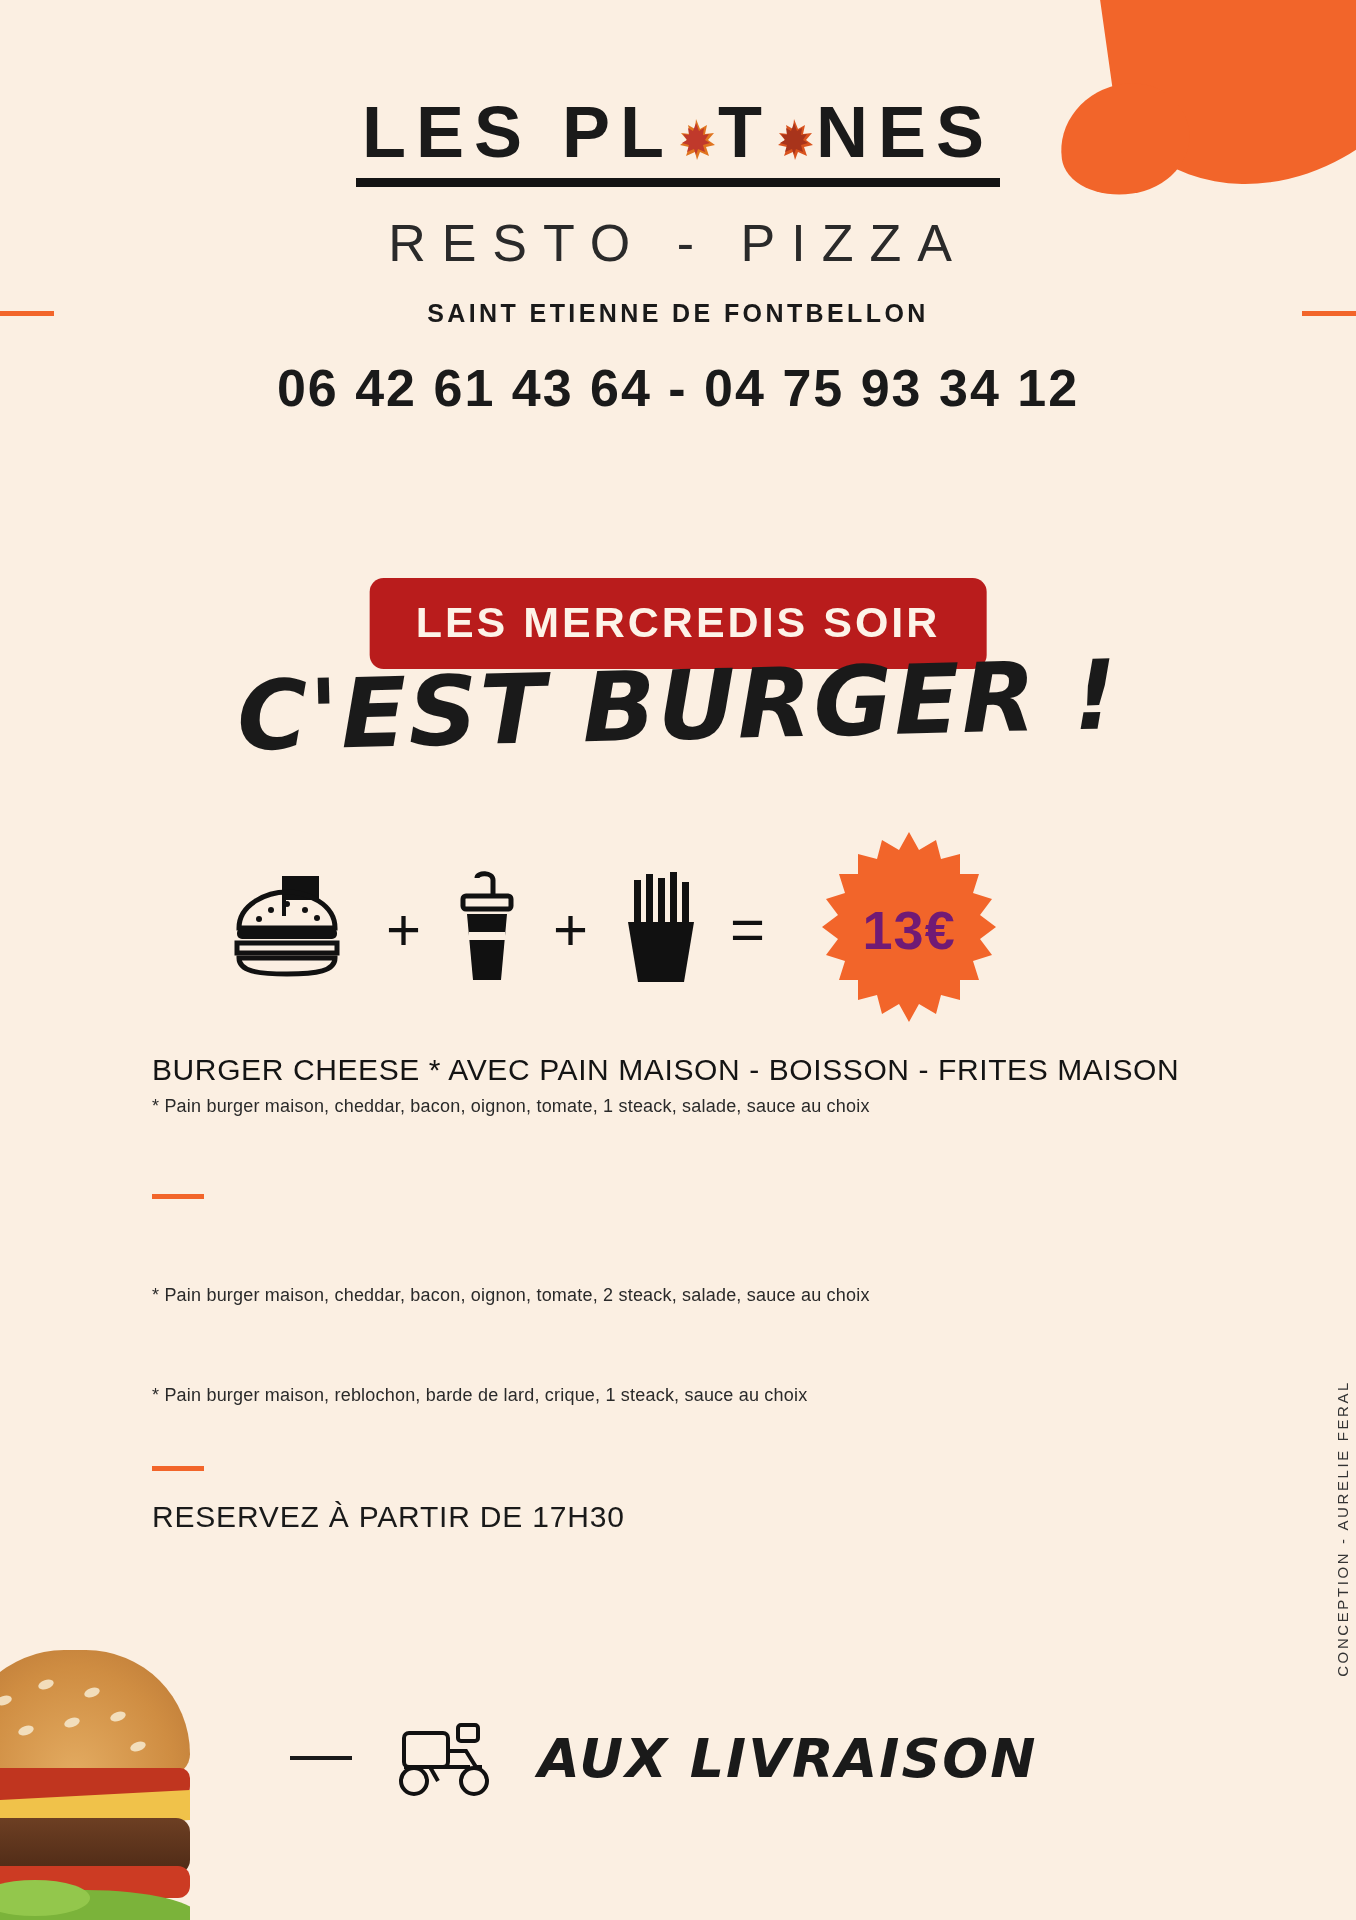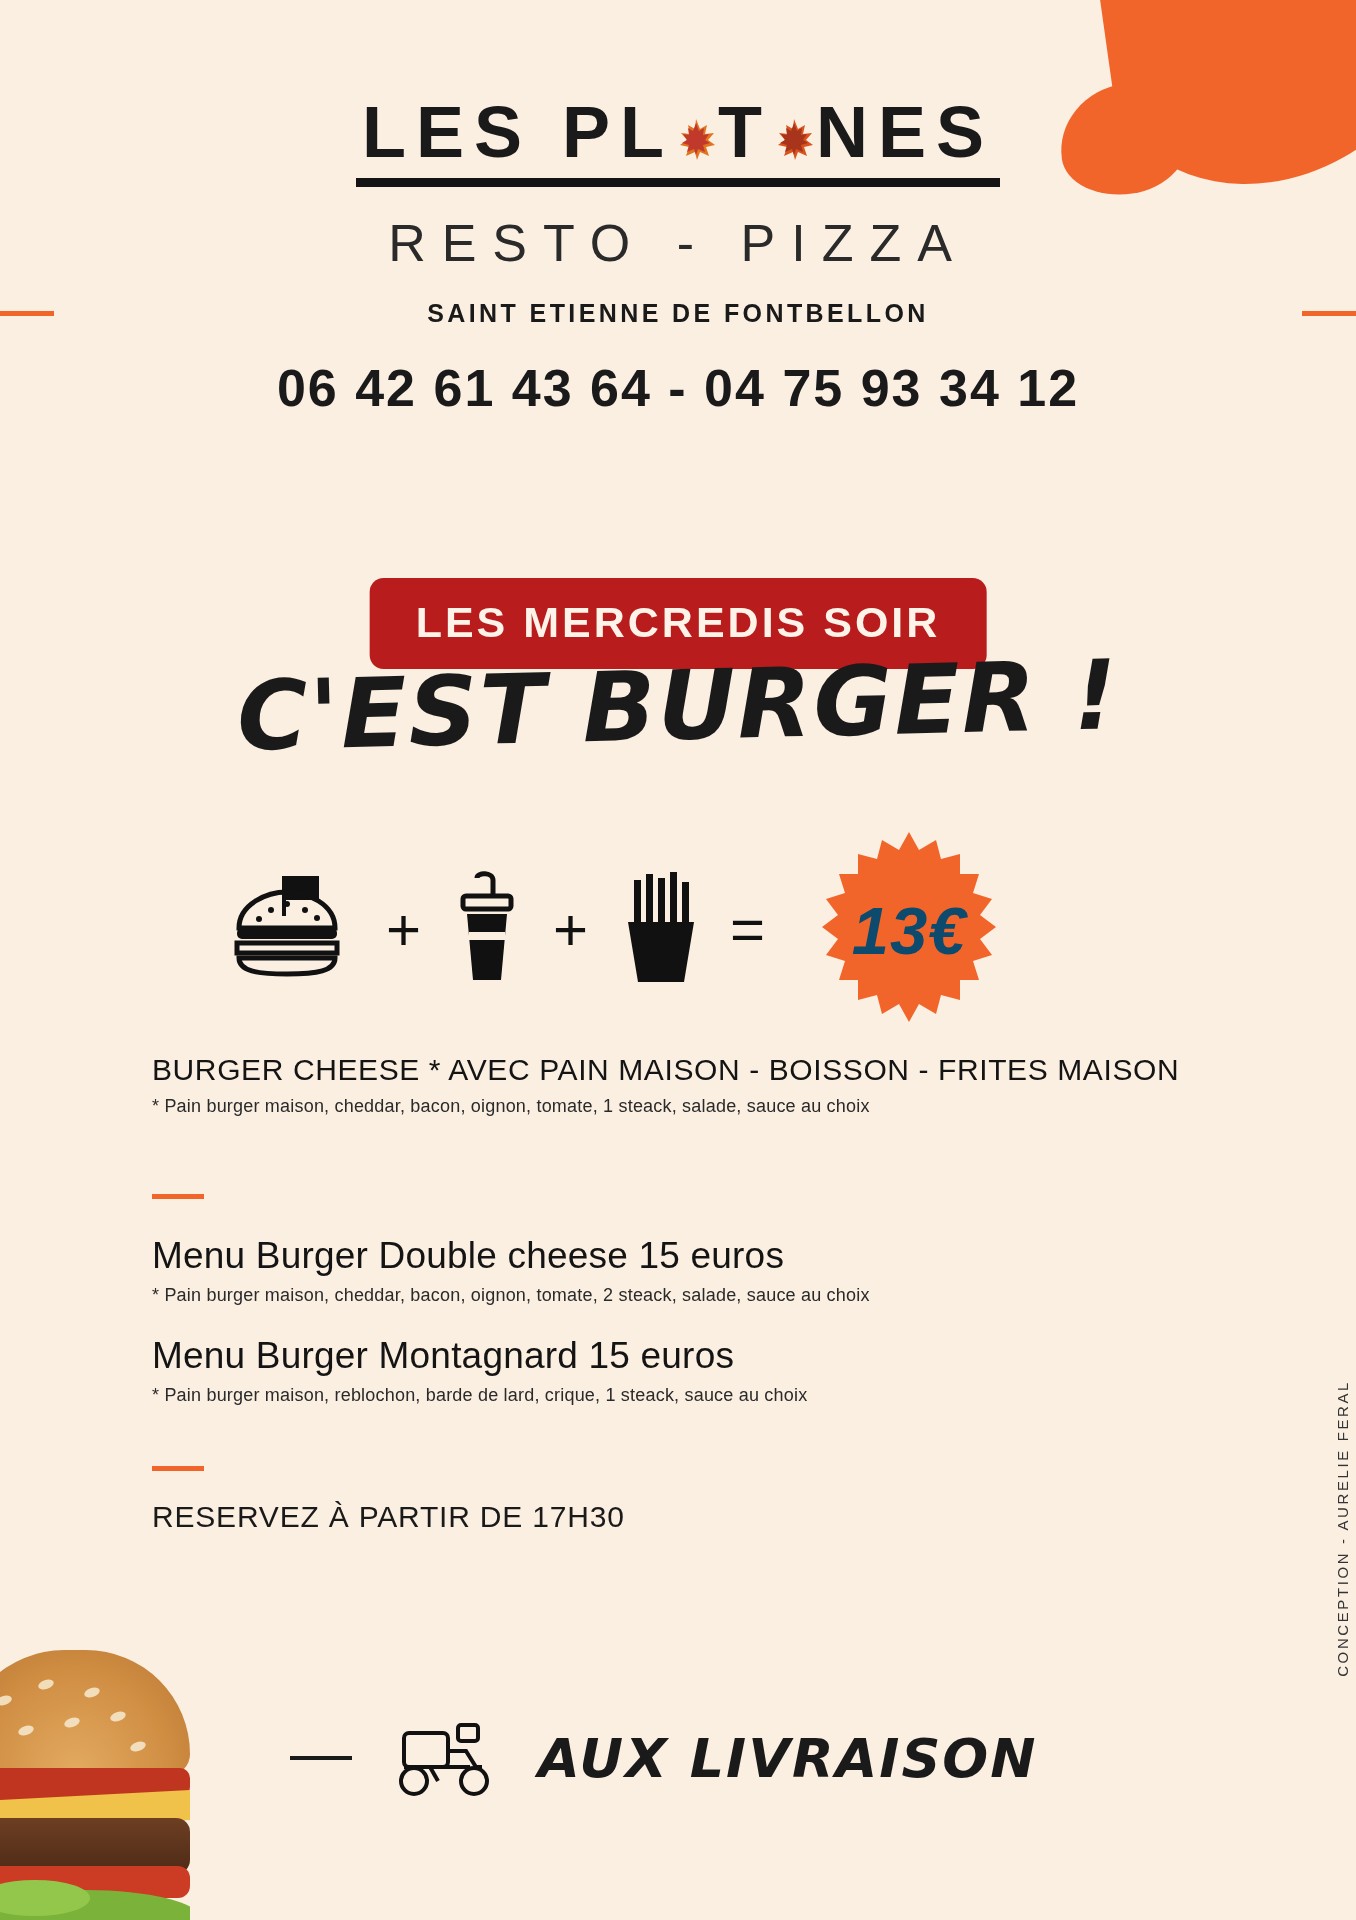--- a/index.html
+++ b/index.html
@@ -158,24 +158,23 @@
     margin-left: 18px;
     flex: 0 0 auto;
   }
   .price-star svg { position: absolute; inset: 0; }
   .price-star .price-text {
     position: absolute;
     inset: 0;
     display: flex;
     align-items: center;
     justify-content: center;
-    font-size: 67px;
-    font-weight: 700;
-    font-style: italic;
-    color: #0c4a6e;
+    font-size: 54px;
+    font-weight: 700;
+    color: #701a75;
     letter-spacing: 1px;
   }
 
   
   .desc-main {
     position: absolute;
     top: 1053px;
     left: 152px;
     font-size: 30px;
     letter-spacing: 0.6px;
@@ -421,24 +420,22 @@
       </svg>
       <span class="price-text">13€</span>
     </span>
   </div>
 
   <div class="desc-main">BURGER CHEESE *  AVEC PAIN MAISON - BOISSON - FRITES MAISON</div>
   <div class="desc-sub sub-1">* Pain burger maison, cheddar, bacon, oignon, tomate, 1 steack, salade, sauce au choix</div>
 
   <div class="rule rule-1"></div>
 
-  <div class="menu-item menu-1">Menu Burger Double cheese 15 euros</div>
   <div class="desc-sub sub-2">* Pain burger maison, cheddar, bacon, oignon, tomate, 2 steack, salade, sauce au choix</div>
 
-  <div class="menu-item menu-2">Menu Burger Montagnard 15 euros</div>
   <div class="desc-sub sub-3">* Pain burger maison, reblochon, barde de lard, crique, 1 steack, sauce au choix</div>
 
   <div class="rule rule-2"></div>
   <div class="reserve">RESERVEZ À PARTIR DE 17H30</div>
 
   <div class="credit">CONCEPTION - AURELIE FERAL</div>
 
   <div class="footer">
     <div class="footer-row-1">
       <span class="foot-rule"></span>

